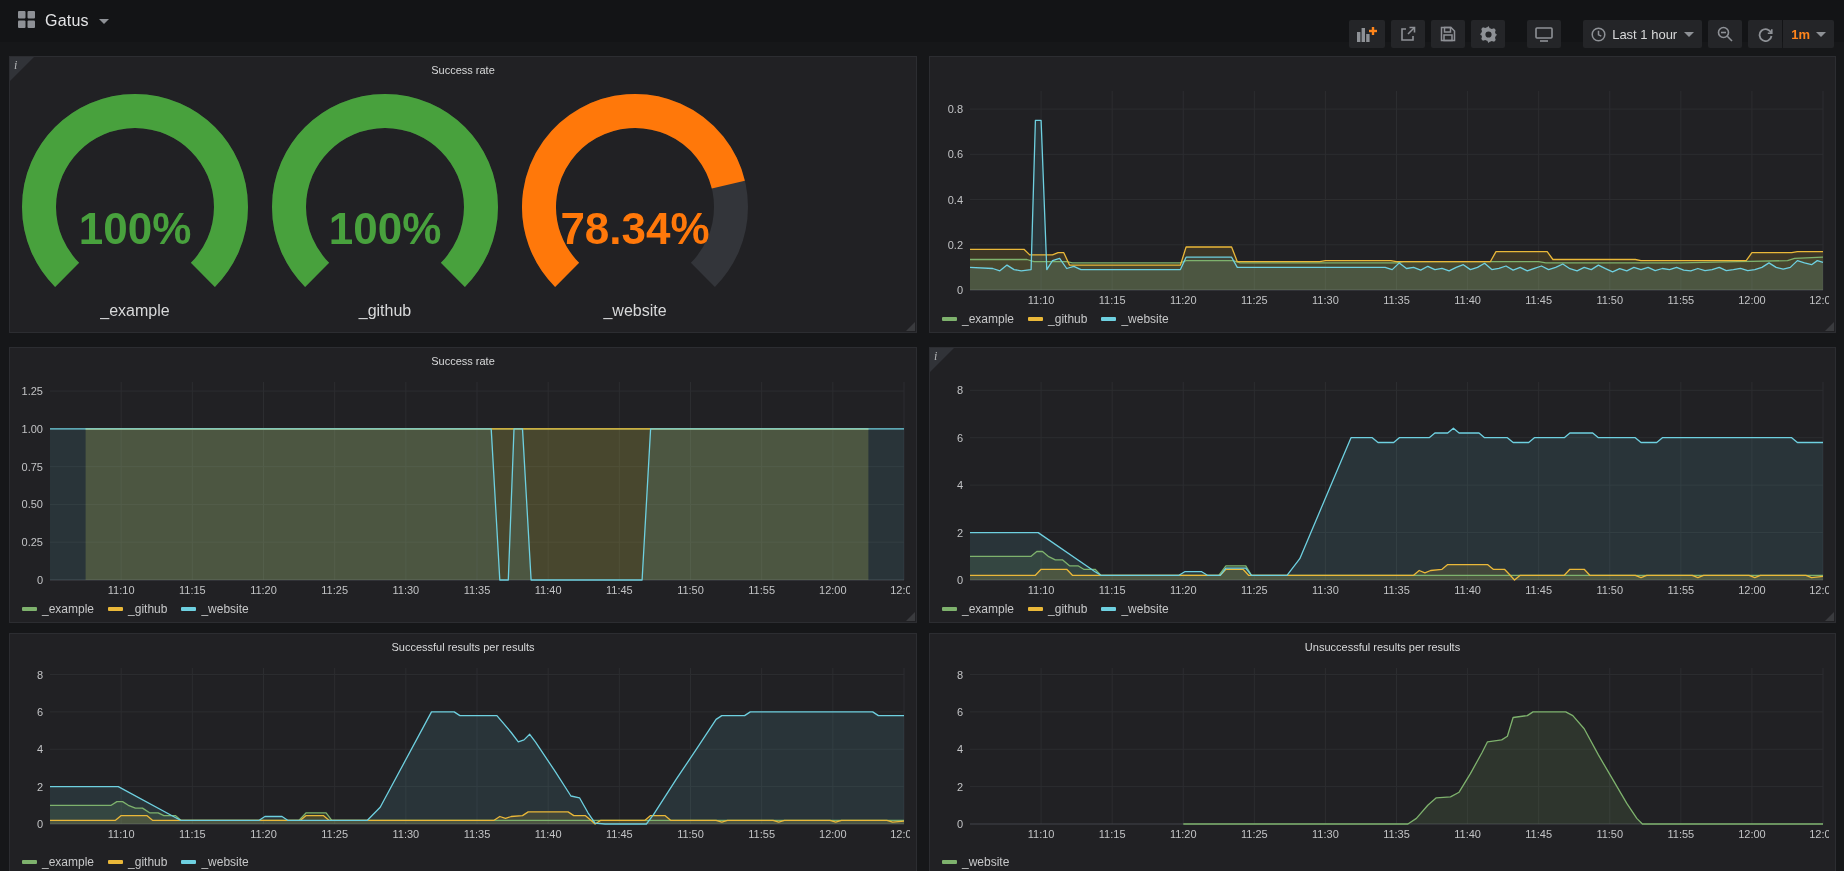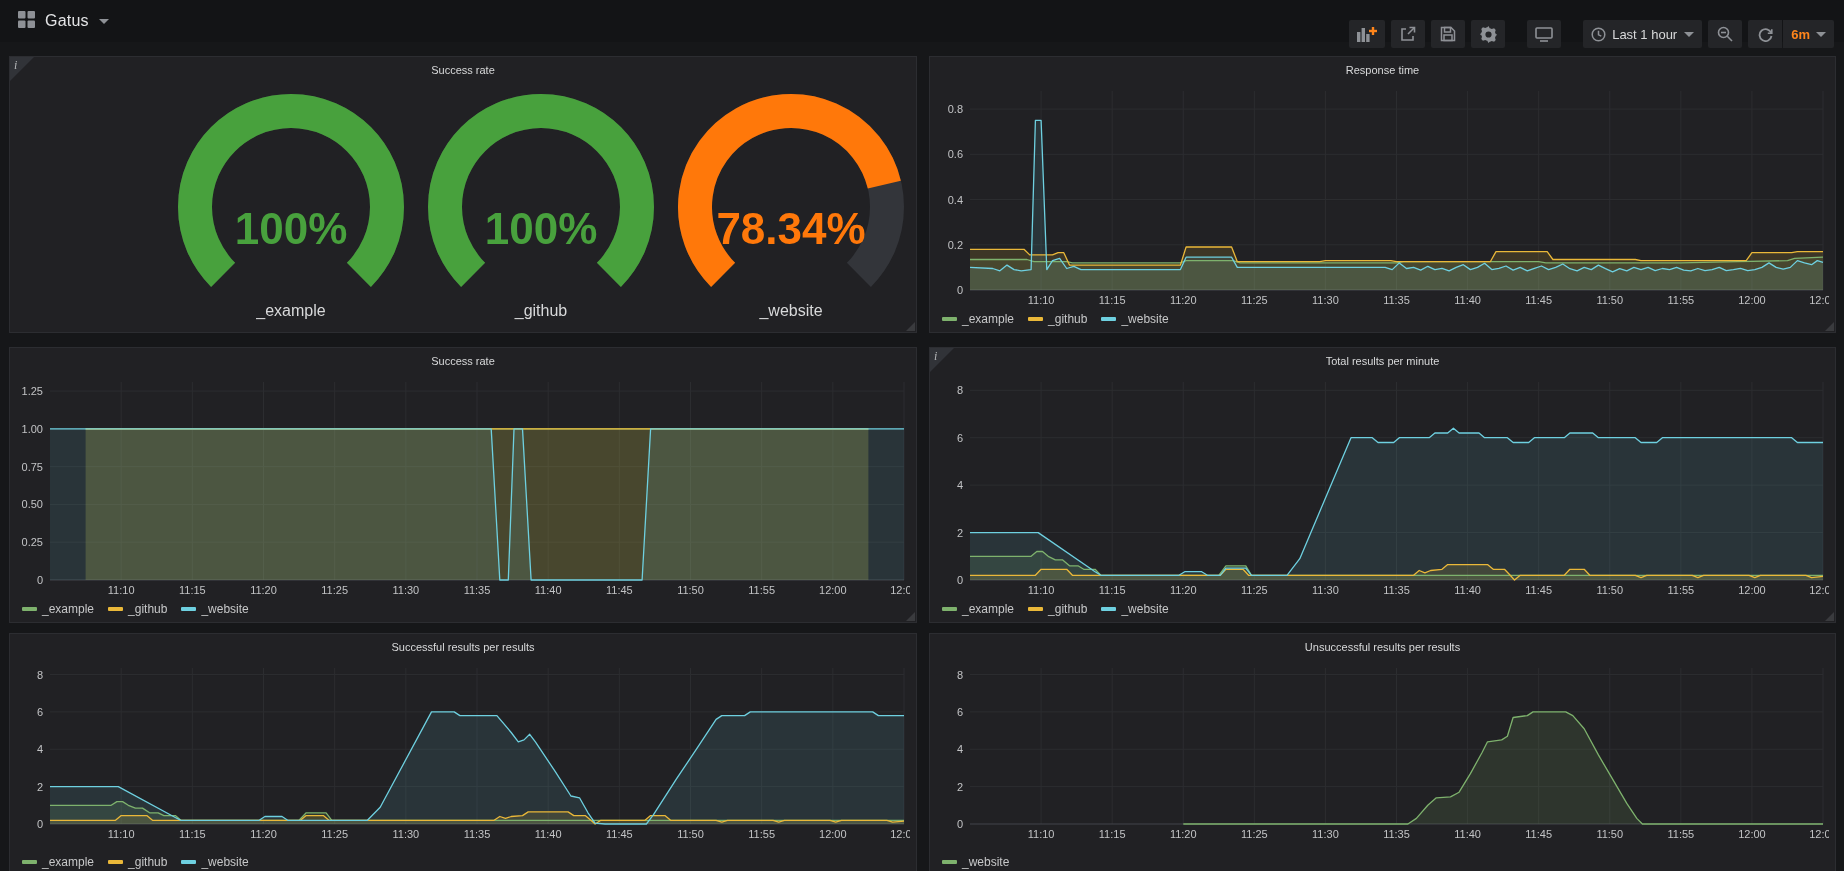--- a/index.html
+++ b/index.html
@@ -31,21 +31,21 @@
   #p-uns{left:929px;top:633px;width:907px;height:246px;}
   .chart{position:absolute;left:4px;right:6px;top:28px;bottom:24px;}
   .row3 .chart{bottom:36px;}
   .legend{position:absolute;left:12px;bottom:5px;height:16px;display:flex;align-items:center;gap:14px;}
   .row3 .legend{bottom:8px;}
   .legend-item{display:flex;align-items:center;gap:5px;cursor:pointer;}
   .legend-swatch{width:15px;height:4px;border-radius:1px;}
   .legend-label{font-size:12px;color:#c7c8c9;}
   
   .gauges{position:absolute;left:0;right:0;top:28px;bottom:6px;display:flex;
-          align-items:center;justify-content:flex-end;}
+          align-items:center;justify-content:flex-start;}
   .gauge{text-align:center;}
   .gauge svg{display:block;margin:0 auto;}
   .gauge-name{font-size:16px;color:#d8d9da;margin-top:10px;}
   
   .info-corner{position:absolute;top:0;left:0;width:0;height:0;
                border-top:24px solid #313338;border-right:24px solid transparent;cursor:pointer;}
   .info-corner span{position:absolute;top:-23px;left:4px;font-family:"Liberation Serif",serif;
                     font-style:italic;font-size:12px;color:#b6b8ba;}
   
   .resize-handle{position:absolute;right:1px;bottom:1px;width:0;height:0;
@@ -131,21 +131,21 @@
           </svg>
       </div>
       <div class="btn-group">
         <div class="icon-btn" style="border-radius:2px 0 0 2px;">
           <svg width="15" height="15" viewBox="0 0 15 15" fill="none" stroke="#8e9196" stroke-width="1.8">
               <path d="M13.2 6 A 6 6 0 1 0 13.5 9"></path>
               <path d="M13.8 2.2 V6.2 H9.8" stroke-width="1.6"></path>
             </svg>
         </div>
         <div class="icon-btn" style="border-radius:0 2px 2px 0;">
-          <span class="interval-label">6m</span>
+          <span class="interval-label">1m</span>
           <span class="caret"></span>
         </div>
       </div>
     </div>
   </div>
 
   <div class="panel" id="p-gauges">
     <div class="info-corner">
         <span>i</span>
       </div>
@@ -173,21 +173,20 @@
             <path d="M 57.12 182.88 A 96 96 0 1 1 218.35 92.62" stroke="#FF780A" stroke-width="34" fill="none"></path>
             <text x="125" y="152" text-anchor="middle" font-size="44" font-weight="bold" fill="#FF780A">78.34%</text>
           </svg>
           <div class="gauge-name">_website</div>
         </div>
       </div>
     <div class="resize-handle"></div>
   </div>
 
   <div class="panel" id="p-rt">
-    <div class="panel-title">Response time</div>
     <div class="chart"><svg width="895" height="223">
           <line x1="107.08333333333333" y1="6" x2="107.08333333333333" y2="205" stroke="#2c2d30" stroke-width="1"></line>
           <line x1="178.16666666666666" y1="6" x2="178.16666666666666" y2="205" stroke="#2c2d30" stroke-width="1"></line>
           <line x1="249.25" y1="6" x2="249.25" y2="205" stroke="#2c2d30" stroke-width="1"></line>
           <line x1="320.3333333333333" y1="6" x2="320.3333333333333" y2="205" stroke="#2c2d30" stroke-width="1"></line>
           <line x1="391.4166666666667" y1="6" x2="391.4166666666667" y2="205" stroke="#2c2d30" stroke-width="1"></line>
           <line x1="462.5" y1="6" x2="462.5" y2="205" stroke="#2c2d30" stroke-width="1"></line>
           <line x1="533.5833333333333" y1="6" x2="533.5833333333333" y2="205" stroke="#2c2d30" stroke-width="1"></line>
           <line x1="604.6666666666666" y1="6" x2="604.6666666666666" y2="205" stroke="#2c2d30" stroke-width="1"></line>
           <line x1="675.75" y1="6" x2="675.75" y2="205" stroke="#2c2d30" stroke-width="1"></line>
@@ -300,21 +299,20 @@
           <span class="legend-label">_website</span>
         </div>
       </div>
     <div class="resize-handle"></div>
   </div>
 
   <div class="panel" id="p-tot">
     <div class="info-corner">
         <span>i</span>
       </div>
-    <div class="panel-title">Total results per minute</div>
     <div class="chart"><svg width="895" height="222">
           <line x1="107.08333333333333" y1="6" x2="107.08333333333333" y2="204" stroke="#2c2d30" stroke-width="1"></line>
           <line x1="178.16666666666666" y1="6" x2="178.16666666666666" y2="204" stroke="#2c2d30" stroke-width="1"></line>
           <line x1="249.25" y1="6" x2="249.25" y2="204" stroke="#2c2d30" stroke-width="1"></line>
           <line x1="320.3333333333333" y1="6" x2="320.3333333333333" y2="204" stroke="#2c2d30" stroke-width="1"></line>
           <line x1="391.4166666666667" y1="6" x2="391.4166666666667" y2="204" stroke="#2c2d30" stroke-width="1"></line>
           <line x1="462.5" y1="6" x2="462.5" y2="204" stroke="#2c2d30" stroke-width="1"></line>
           <line x1="533.5833333333333" y1="6" x2="533.5833333333333" y2="204" stroke="#2c2d30" stroke-width="1"></line>
           <line x1="604.6666666666666" y1="6" x2="604.6666666666666" y2="204" stroke="#2c2d30" stroke-width="1"></line>
           <line x1="675.75" y1="6" x2="675.75" y2="204" stroke="#2c2d30" stroke-width="1"></line>

